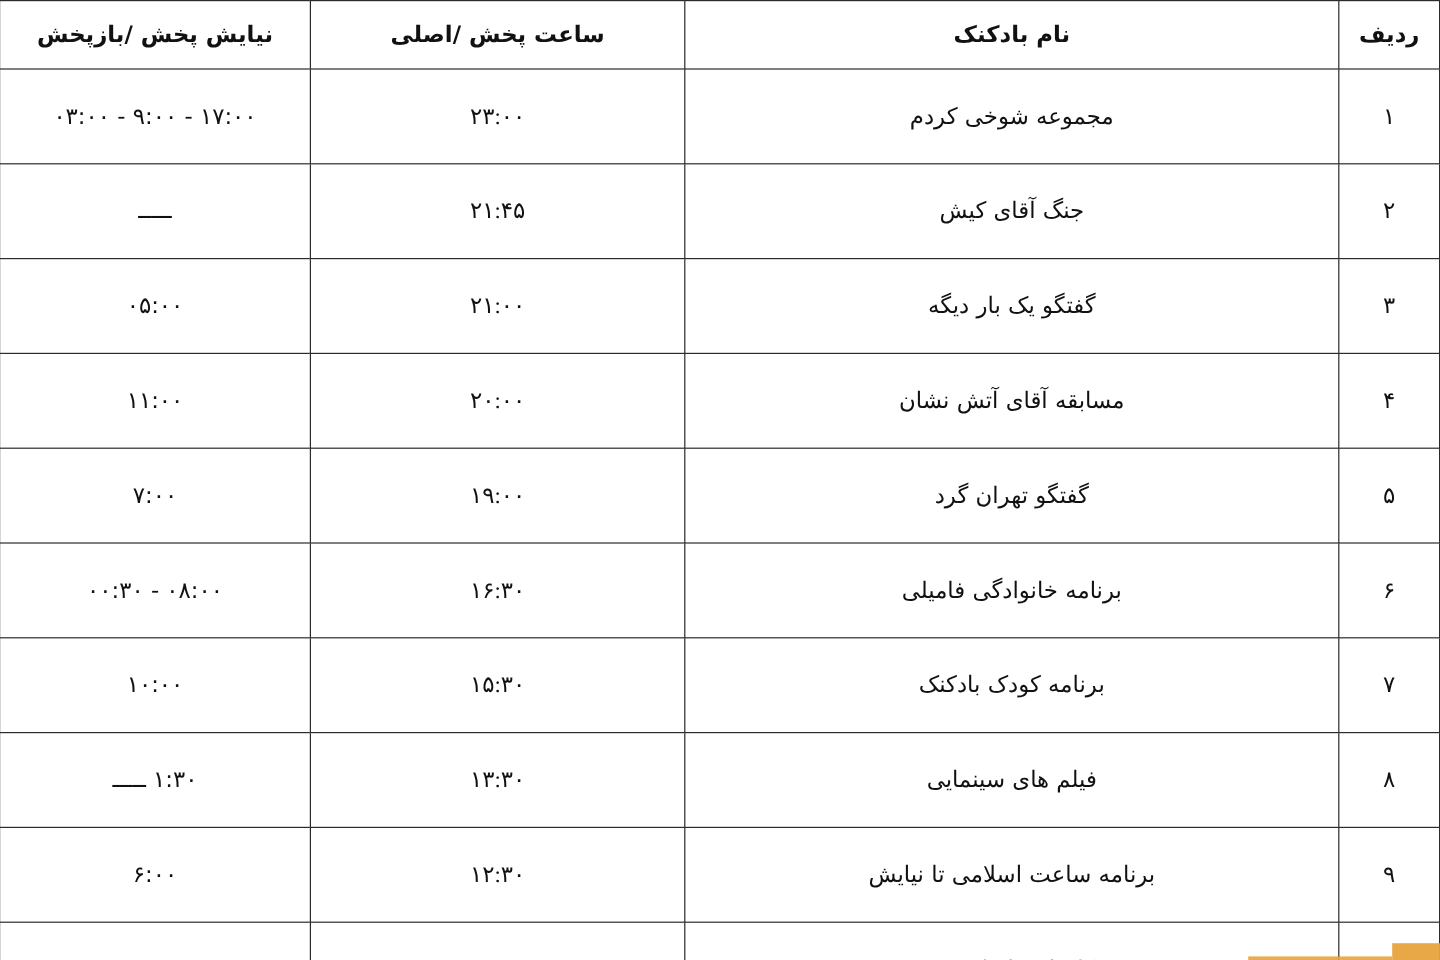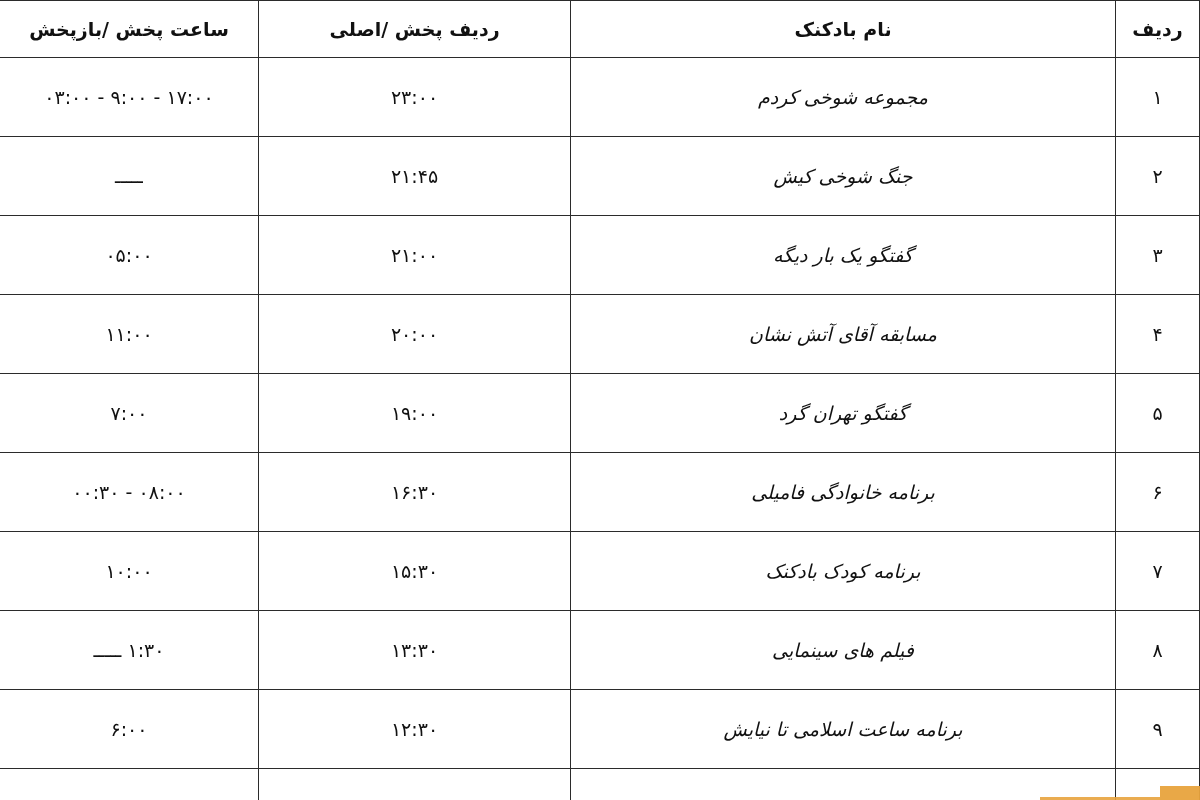--- a/index.html
+++ b/index.html
@@ -46,25 +46,25 @@
   }
   table.schedule tbody td {
     height: 78px;
     font-size: 19px;
   }
   td.cell-num {
     font-size: 19px;
   }
   td.cell-name {
     font-size: 20px;
-    font-style: italic;
   }
   td.cell-main {
     font-size: 19px;
     letter-spacing: 1px;
+    font-family: Liberation Serif, serif;
   }
   td.cell-repeat {
     font-size: 17px;
     letter-spacing: 1px;
   }
   
   table.schedule {
     border: 1px solid #2b2b2b;
   }
   
@@ -97,34 +97,34 @@
     <colgroup>
       <col class="c-row">
       <col class="c-name">
       <col class="c-main">
       <col class="c-repeat">
     </colgroup>
     <thead>
       <tr>
         <th>ردیف</th>
         <th>نام بادکنک</th>
-        <th>ردیف پخش /اصلی</th>
-        <th>ساعت پخش /بازپخش</th>
+        <th>ساعت پخش /اصلی</th>
+        <th>نیایش پخش /بازپخش</th>
       </tr>
     </thead>
     <tbody>
       <tr>
         <td class="cell-num">۱</td>
         <td class="cell-name">مجموعه شوخی کردم</td>
         <td class="cell-main">۲۳:۰۰</td>
         <td class="cell-repeat">۱۷:۰۰ - ۹:۰۰ - ۰۳:۰۰</td>
       </tr>
       <tr>
         <td class="cell-num">۲</td>
-        <td class="cell-name">جنگ شوخی کیش</td>
+        <td class="cell-name">جنگ آقای کیش</td>
         <td class="cell-main">۲۱:۴۵</td>
         <td class="cell-repeat">ـــــ</td>
       </tr>
       <tr>
         <td class="cell-num">۳</td>
         <td class="cell-name">گفتگو یک بار دیگه</td>
         <td class="cell-main">۲۱:۰۰</td>
         <td class="cell-repeat">۰۵:۰۰</td>
       </tr>
       <tr>

